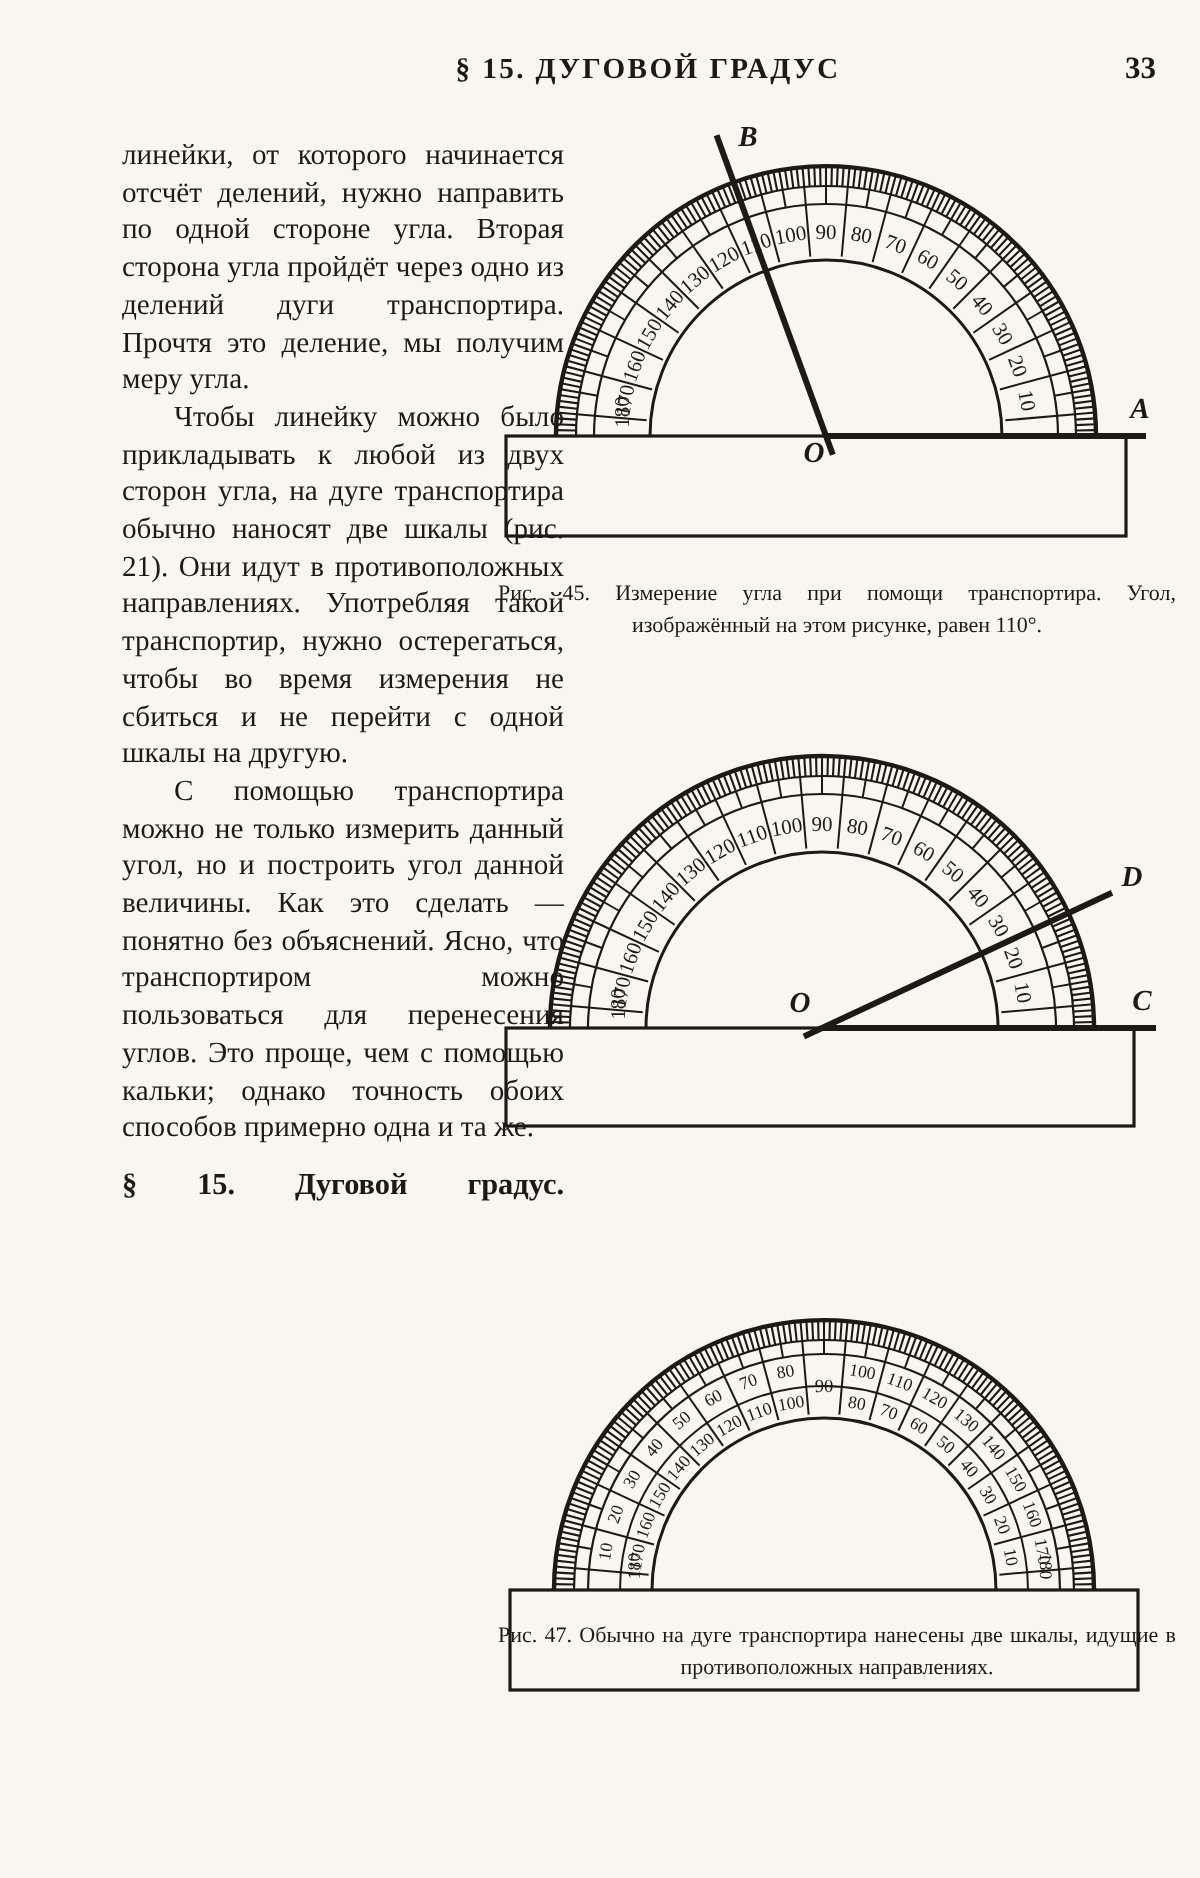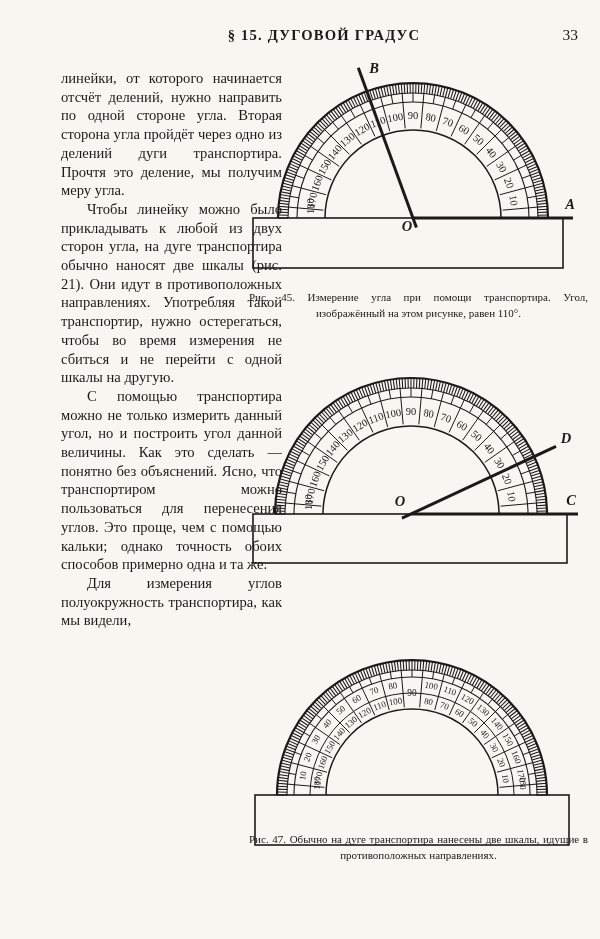--- a/index.html
+++ b/index.html
@@ -7,21 +7,21 @@
     position:relative; width:600px; height:939px; overflow:hidden;
     background:#f8f6f1; color:#1c1a17;
     font-family:"Liberation Serif","DejaVu Serif",serif;
   }
   .running-head{
     position:absolute; top:27px; left:0; width:600px; text-align:center;
     font-weight:bold; font-size:14.6px; letter-spacing:1.2px;padding-left:24px;
   }
   .page-number{
     position:absolute; top:26px; right:22px;
-    font-weight:normal; font-size:15.5px;
+    font-weight:bold; font-size:15.5px;
   }
   .text-column{
     position:absolute; left:18px; top:69px; width:221px; height:886px; overflow:hidden;
     font-size:14.6px; line-height:18.7px; text-align:justify;
     -webkit-hyphens:auto; hyphens:auto;margin-left:43px;
   }
   .text-column p{margin:0; text-indent:26px;}
   .text-column p.noindent{text-indent:0;}
   .sec-heading{
     font-weight:bold; font-size:15.2px; margin:10px 0 9px;
@@ -43,21 +43,21 @@
 
   <div class="running-head">
     <span>§ 15. ДУГОВОЙ ГРАДУС</span>
   </div>
   <div class="page-number">33</div>
 
   <div class="text-column">
     <p class="noindent">линейки, от которого начинается отсчёт делений, нужно направить по одной стороне угла. Вторая сторона угла пройдёт через одно из делений дуги транспортира. Прочтя это деление, мы получим меру угла.</p>
     <p>Чтобы линейку можно было прикладывать к любой из двух сторон угла, на дуге транспортира обычно наносят две шкалы (рис. 21). Они идут в противоположных направлениях. Употребляя такой транспортир, нужно остерегаться, чтобы во время измерения не сбиться и не перейти с одной шкалы на другую.</p>
     <p>С помощью транспортира можно не только измерить данный угол, но и построить угол данной величины. Как это сделать — понятно без объяснений. Ясно, что транспортиром можно пользоваться для перенесения углов. Это проще, чем с помощью кальки; однако точность обоих способов примерно одна и та же.</p>
-    <p>Для измерения углов полуокружность транспортира, как мы видели,</p>
+    <div class="sec-heading">§ 15. Дуговой градус.</div>
   </div>
 
   <svg class="figure" width="352" height="220" style="top:54px">
       <rect x="5" y="164" width="310" height="50" fill="none" stroke="#1c1a17" stroke-width="1.6"></rect>
       <path d="M 30 164 A 135 135 0 0 1 300 164" fill="none" stroke="#1c1a17" stroke-width="2.2"></path>
       <path d="M 40 164 A 125 125 0 0 1 290 164" fill="none" stroke="#1c1a17" stroke-width="1.1"></path>
       <path d="M 49 164 A 116 116 0 0 1 281 164" fill="none" stroke="#1c1a17" stroke-width="1.1"></path>
       <path d="M 77 164 A 88 88 0 0 1 253 164" fill="none" stroke="#1c1a17" stroke-width="1.5"></path>
       <line x1="290" y1="164" x2="300" y2="164" stroke="#1c1a17" stroke-width="1.05"></line>
       <line x1="289.9702533849886" y1="161.27313937067987" x2="299.96787365578774" y2="161.05499052033426" stroke="#1c1a17" stroke-width="1.05"></line>
@@ -692,15 +692,15 @@
       <text x="0" y="0" text-anchor="middle" font-size="8.8" transform="translate(180.32292870069145,61.428071216852445) rotate(10)" dominant-baseline="middle">80</text>
       <text x="0" y="0" text-anchor="middle" font-size="8.8" transform="translate(196.14989347261286,65.66889364612462) rotate(20)" dominant-baseline="middle">70</text>
       <text x="0" y="0" text-anchor="middle" font-size="8.8" transform="translate(211,72.59361204426277) rotate(30)" dominant-baseline="middle">60</text>
       <text x="0" y="0" text-anchor="middle" font-size="8.8" transform="translate(224.4220353105347,81.99182234681606) rotate(40)" dominant-baseline="middle">50</text>
       <text x="0" y="0" text-anchor="middle" font-size="8.8" transform="translate(236.00817765318394,93.57796468946532) rotate(50)" dominant-baseline="middle">40</text>
       <text x="0" y="0" text-anchor="middle" font-size="8.8" transform="translate(245.40638795573724,107) rotate(60)" dominant-baseline="middle">30</text>
       <text x="0" y="0" text-anchor="middle" font-size="8.8" transform="translate(252.33110635387538,121.85010652738714) rotate(70)" dominant-baseline="middle">20</text>
       <text x="0" y="0" text-anchor="middle" font-size="8.8" transform="translate(256.57192878314754,137.67707129930855) rotate(80)" dominant-baseline="middle">10</text>
       <text x="164" y="53" text-anchor="middle" font-size="9.3" dominant-baseline="middle">90</text>
     </svg>
-  <div class="caption" style="top:831px">Рис. 47. Обычно на дуге транспортира нанесены две шкалы, идущие в противоположных направлениях.</div>
+  <div class="caption" style="top:810px">Рис. 47. Обычно на дуге транспортира нанесены две шкалы, идущие в противоположных направлениях.</div>
 
 </div>
 
 </body></html>

